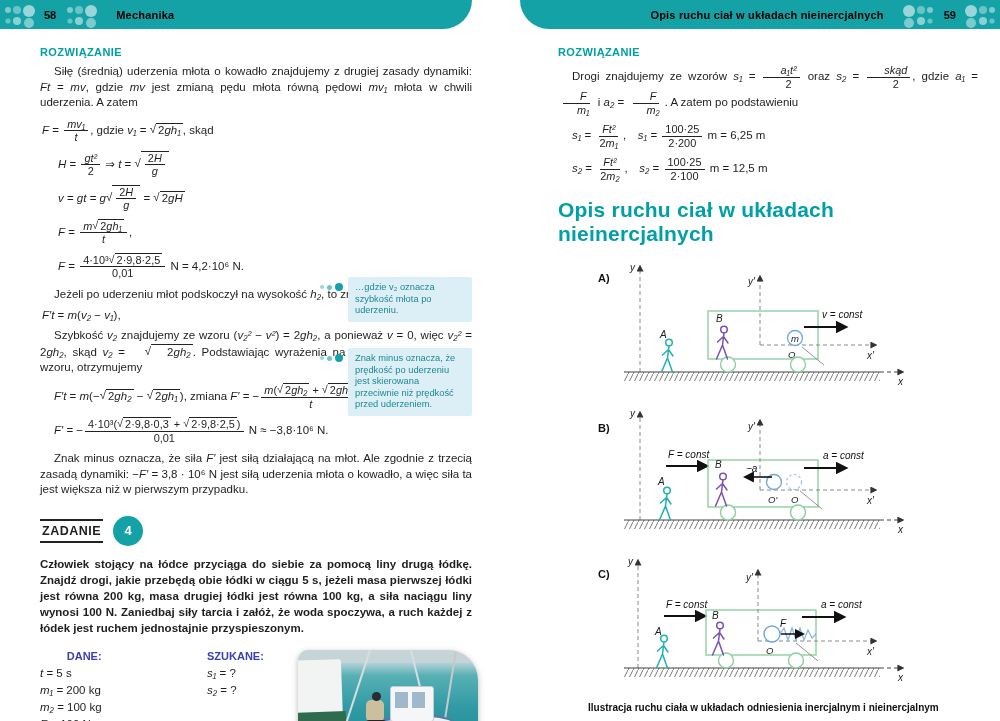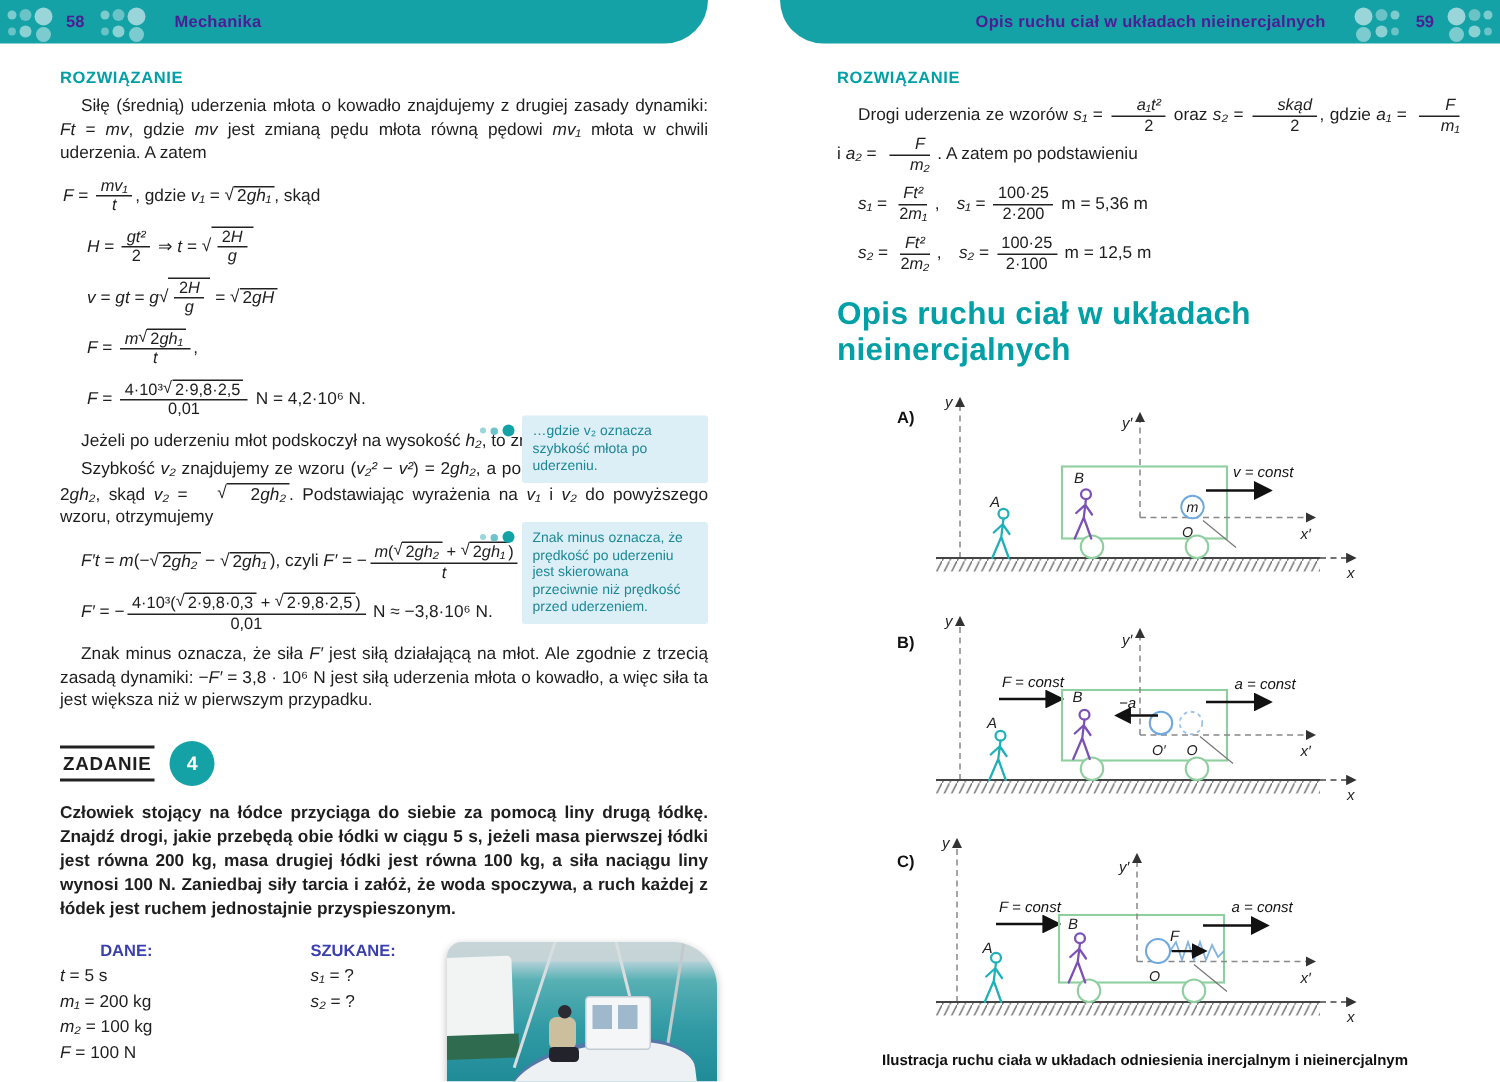--- a/index.html
+++ b/index.html
@@ -1,19 +1,19 @@
 <!DOCTYPE html>
 <html><head>
 <meta charset="utf-8">
 <style>
   html,body{margin:0;padding:0;background:#fff;}
   .page{position:relative;width:1000px;height:721px;background:#fff;overflow:hidden;
         font-family:"Liberation Sans","DejaVu Sans",sans-serif;color:#1e1e1e;}
   
-  .hdr{position:absolute;top:0;height:29px;background:#14A2A6;color:#4c1d95;
+  .hdr{position:absolute;top:0;height:29px;background:#14A2A6;color:#000000;
        display:flex;align-items:center;gap:8px;}
   .hdr-left{left:0;width:470px;border-bottom-right-radius:34px;padding-left:2px;}
   .hdr-right{right:0;width:478px;border-bottom-left-radius:34px;justify-content:flex-end;padding-right:2px;}
   .hdr .pagenum{font-weight:bold;font-size:11px;}
   .hdr .hdr-title{font-weight:bold;font-size:11px;letter-spacing:.2px;text-align:right;}
   .hdr-left .hdr-title{margin-left:10px;}
   .hdr-right .hdr-title{margin-right:10px;}
   .dots{display:block;}
   
   .col-left{position:absolute;left:40px;top:44px;width:432px;}
@@ -189,31 +189,32 @@
           <span class="fd"><span class="mi">t</span></span>
         </span><span class="mr">,</span></div>
     <div class="fline"><span class="mi">F</span><span class="mr"> = </span><span class="frac">
           <span class="fn"><span class="mr">4·10³</span><span class="sq">
               <span class="rad">√</span>
               <span class="sbar"><span class="mr">2·9,8·2,5</span></span>
             </span></span>
           <span class="fd"><span class="mr">0,01</span></span>
         </span><span class="mr"> N = 4,2·10⁶ N.</span></div>
     <div class="fpara"><span class="mr">Jeżeli po uderzeniu młot podskoczył na wysokość </span><span class="mi">h₂</span><span class="mr">, to zmiana jego pędu</span></div>
+    <div class="fline flush"><span class="mi">F′t</span><span class="mr"> = </span><span class="mi">m</span><span class="mr">(</span><span class="mi">v₂</span><span class="mr"> − </span><span class="mi">v₁</span><span class="mr">),</span></div>
     <div class="fpara"><span class="mr">Szybkość </span><span class="mi">v₂</span><span class="mr"> znajdujemy ze wzoru (</span><span class="mi">v₂²</span><span class="mr"> − </span><span class="mi">v²</span><span class="mr">) = 2</span><span class="mi">gh₂</span><span class="mr">, a ponieważ </span><span class="mi">v</span><span class="mr"> = 0, więc </span><span class="mi">v₂²</span><span class="mr"> = 2</span><span class="mi">gh₂</span><span class="mr">, skąd </span><span class="mi">v₂</span><span class="mr"> = </span><span class="sq">
           <span class="rad">√</span>
           <span class="sbar"><span class="mr">2</span><span class="mi">gh₂</span></span>
         </span><span class="mr">. Podstawiając wyrażenia na </span><span class="mi">v₁</span><span class="mr"> i </span><span class="mi">v₂</span><span class="mr"> do powyższego wzoru, otrzymujemy</span></div>
     <div class="fline small-ind"><span class="mi">F′t</span><span class="mr"> = </span><span class="mi">m</span><span class="mr">(−</span><span class="sq">
           <span class="rad">√</span>
           <span class="sbar"><span class="mr">2</span><span class="mi">gh₂</span></span>
         </span><span class="mr"> − </span><span class="sq">
           <span class="rad">√</span>
           <span class="sbar"><span class="mr">2</span><span class="mi">gh₁</span></span>
-        </span><span class="mr">), czyli </span><span class="mi">F′</span><span class="mr"> = −</span><span class="frac">
+        </span><span class="mr">), zmiana </span><span class="mi">F′</span><span class="mr"> = −</span><span class="frac">
           <span class="fn"><span class="mi">m</span><span class="mr">(</span><span class="sq">
               <span class="rad">√</span>
               <span class="sbar"><span class="mr">2</span><span class="mi">gh₂</span></span>
             </span><span class="mr"> + </span><span class="sq">
               <span class="rad">√</span>
               <span class="sbar"><span class="mr">2</span><span class="mi">gh₁</span></span>
             </span><span class="mr">)</span></span>
           <span class="fd"><span class="mi">t</span></span>
         </span><span class="mr">,</span></div>
     <div class="fline small-ind"><span class="mi">F′</span><span class="mr"> = −</span><span class="frac">
@@ -282,40 +283,40 @@
         </div>
         <div class="ph-person-body"></div>
         <div class="ph-person-head"></div>
         <div class="ph-person-legs"></div>
       </div>
     </div>
   </div>
 
   <div class="col-right">
     <div class="sol-head">ROZWIĄZANIE</div>
-    <div class="fpara"><span class="mr">Drogi uderzenia ze wzorów </span><span class="mi">s₁</span><span class="mr"> = </span><span class="frac">
+    <div class="fpara"><span class="mr">Drogi znajdujemy ze wzorów </span><span class="mi">s₁</span><span class="mr"> = </span><span class="frac">
           <span class="fn"><span class="mi">a₁t²</span></span>
           <span class="fd"><span class="mr">2</span></span>
         </span><span class="mr"> oraz </span><span class="mi">s₂</span><span class="mr"> = </span><span class="frac">
           <span class="fn"><span class="mi">skąd</span></span>
           <span class="fd"><span class="mr">2</span></span>
         </span><span class="mr">, gdzie </span><span class="mi">a₁</span><span class="mr"> = </span><span class="frac">
           <span class="fn"><span class="mi">F</span></span>
           <span class="fd"><span class="mi">m₁</span></span>
         </span><span class="mr"> i </span><span class="mi">a₂</span><span class="mr"> = </span><span class="frac">
           <span class="fn"><span class="mi">F</span></span>
           <span class="fd"><span class="mi">m₂</span></span>
         </span><span class="mr">. A zatem po podstawieniu</span></div>
     <div class="fline small-ind"><span class="mi">s₁</span><span class="mr"> = </span><span class="frac">
           <span class="fn"><span class="mi">Ft²</span></span>
           <span class="fd"><span class="mr">2</span><span class="mi">m₁</span></span>
         </span><span class="mr">, </span><span class="mi">s₁</span><span class="mr"> = </span><span class="frac">
           <span class="fn"><span class="mr">100·25</span></span>
           <span class="fd"><span class="mr">2·200</span></span>
-        </span><span class="mr"> m = 5,36 m</span></div>
+        </span><span class="mr"> m = 6,25 m</span></div>
     <div class="fline small-ind"><span class="mi">s₂</span><span class="mr"> = </span><span class="frac">
           <span class="fn"><span class="mi">Ft²</span></span>
           <span class="fd"><span class="mr">2</span><span class="mi">m₂</span></span>
         </span><span class="mr">, </span><span class="mi">s₂</span><span class="mr"> = </span><span class="frac">
           <span class="fn"><span class="mr">100·25</span></span>
           <span class="fd"><span class="mr">2·100</span></span>
         </span><span class="mr"> m = 12,5 m</span></div>
 
     <h2 class="section-head">Opis ruchu ciał w układach nieinercjalnych</h2>
 

